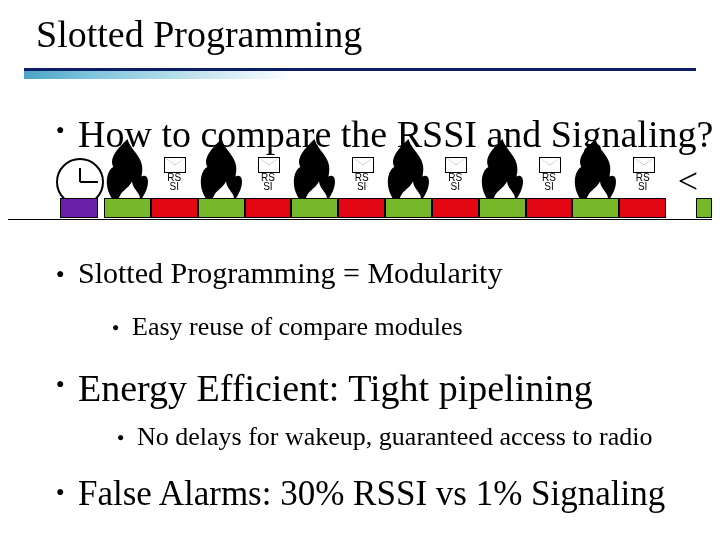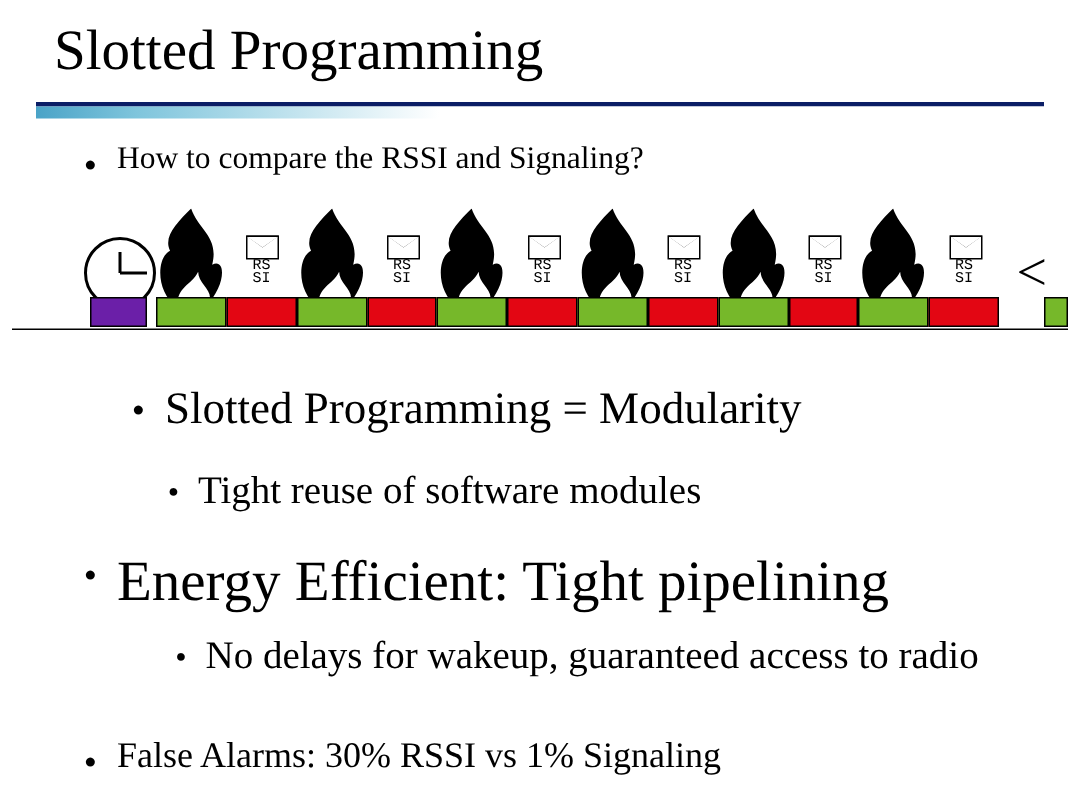--- a/index.html
+++ b/index.html
@@ -4,24 +4,24 @@
 <style>
   html, body { margin: 0; padding: 0; width: 720px; height: 540px; background: #fff; font-family: "Times New Roman", Times, serif; color: #000; }
   .slide { position: relative; width: 720px; height: 537px; }
   .title { position: absolute; top: 12px; left: 36px; font-size: 38px; }
   .rule { position: absolute; left: 24px; top: 68px; width: 672px; border-top: 3px solid #0b1e66; }
   .rule-grad { position: absolute; left: 24px; top: 71px; width: 672px; height: 8px;
     background: linear-gradient(90deg, #4aa3c7 0%, #7fc5dc 10%, #ffffff 40%, #ffffff 100%); }
   ul.top { list-style: none; padding: 0; margin: 0; }
   ul.top > li { position: absolute; }
   ul.top > li::before { content: "●"; position: absolute; left: -22px; top: 10px; font-size: 14px; }
-  .b1 { left: 78px; top: 93px; font-size: 21px; }
-  .b2 { left: 78px; top: 256px; font-size: 30px; margin-left: 32px; }
+  .b1 { left: 78px; top: 112px; font-size: 38px; }
+  .b2 { left: 78px; top: 256px; font-size: 30px; }
   .b3 { left: 78px; top: 366px; font-size: 38px; }
-  .b4 { left: 78px; top: 474px; font-size: 24px; margin-top: 17px; }
+  .b4 { left: 78px; top: 474px; font-size: 35px; }
   ul.sub { list-style: none; padding: 0; margin: 0; }
   ul.sub > li { position: absolute; font-size: 26px; }
   ul.sub > li::before { content: "●"; position: absolute; left: -20px; top: 8px; font-size: 12px; }
   .s2 { left: 132px; top: 312px; }
   .s3 { left: 137px; top: 422px; }
 
   
   .timeline { position: absolute; left: 8px; top: 148px; width: 704px; height: 76px; }
   .tl-underline { position: absolute; left: 0; right: 0; bottom: 4px; border-top: 1.5px solid #000; }
   .purple { position: absolute; left: 52px; bottom: 6px; width: 36px; height: 18px; background: #6b1fa8; border: 1px solid #000; }
@@ -36,41 +36,41 @@
   .boxcol { flex: 1; position: relative; }
   .boxcol .bar { position: absolute; left: 0; right: 0; bottom: 0; height: 18px; border: 1px solid #000; }
   .boxcol.fire .bar { background: #76b82a; }
   .boxcol.app  .bar { background: #e30613; }
   .boxcol .iconwrap { position: absolute; left: 0; right: 0; top: 0; bottom: 20px; display: flex; align-items: center; justify-content: center; }
   .app-icon { width: 26px; height: 34px; position: relative; }
   .app-icon .env { position: absolute; left: 3px; top: 0; width: 20px; height: 14px; border: 1.5px solid #000; background: #fff; }
   .app-icon .env::after { content: ""; position: absolute; left: 0; top: 0; width: 0; height: 0; border-left: 10px solid transparent; border-right: 10px solid transparent; border-top: 7px solid transparent; border-bottom: none; }
   .app-icon .flap { position: absolute; left: 3px; top: 0; width: 0; height: 0; border-left: 11px solid transparent; border-right: 11px solid transparent; border-top: 8px solid #000; }
   .app-icon .flap::after { content: ""; position: absolute; left: -10px; top: -7px; width: 0; height: 0; border-left: 10px solid transparent; border-right: 10px solid transparent; border-top: 7px solid #fff; }
-  .app-icon .rssi { position: absolute; bottom: 0; width: 100%; text-align: center; font-size: 10px; font-family: Liberation Mono, monospace; line-height: 9px; }
+  .app-icon .rssi { position: absolute; bottom: 0; width: 100%; text-align: center; font-size: 10px; font-family: Liberation Sans, sans-serif; line-height: 9px; }
 
   .chevron { position: absolute; right: 14px; top: 12px; font-size: 36px; }
   .tailbar { position: absolute; right: 0; bottom: 6px; width: 14px; height: 18px; border: 1px solid #000; background: #76b82a; }
 </style>
 </head>
 <body>
 <div class="slide">
 
   <div class="title">Slotted Programming</div>
   <div class="rule"></div>
   <div class="rule-grad"></div>
 
   <ul class="top">
     <li class="b1">How to compare the RSSI and Signaling?</li>
     <li class="b2">Slotted Programming = Modularity</li>
     <li class="b3">Energy Efficient: Tight pipelining</li>
     <li class="b4">False Alarms: 30% RSSI vs 1% Signaling</li>
   </ul>
   <ul class="sub">
-    <li class="s2">Tight reuse of software modules</li>
+    <li class="s2">Easy reuse of compare modules</li>
     <li class="s3">No delays for wakeup, guaranteed access to radio</li>
   </ul>
 
   <div class="timeline">
     <div class="tl-underline"></div>
     <div class="bigbracket"></div>
     <div class="clock">
       <div class="clock-face">
         <div class="clock-hand"></div>
         <div class="clock-hand m"></div>

